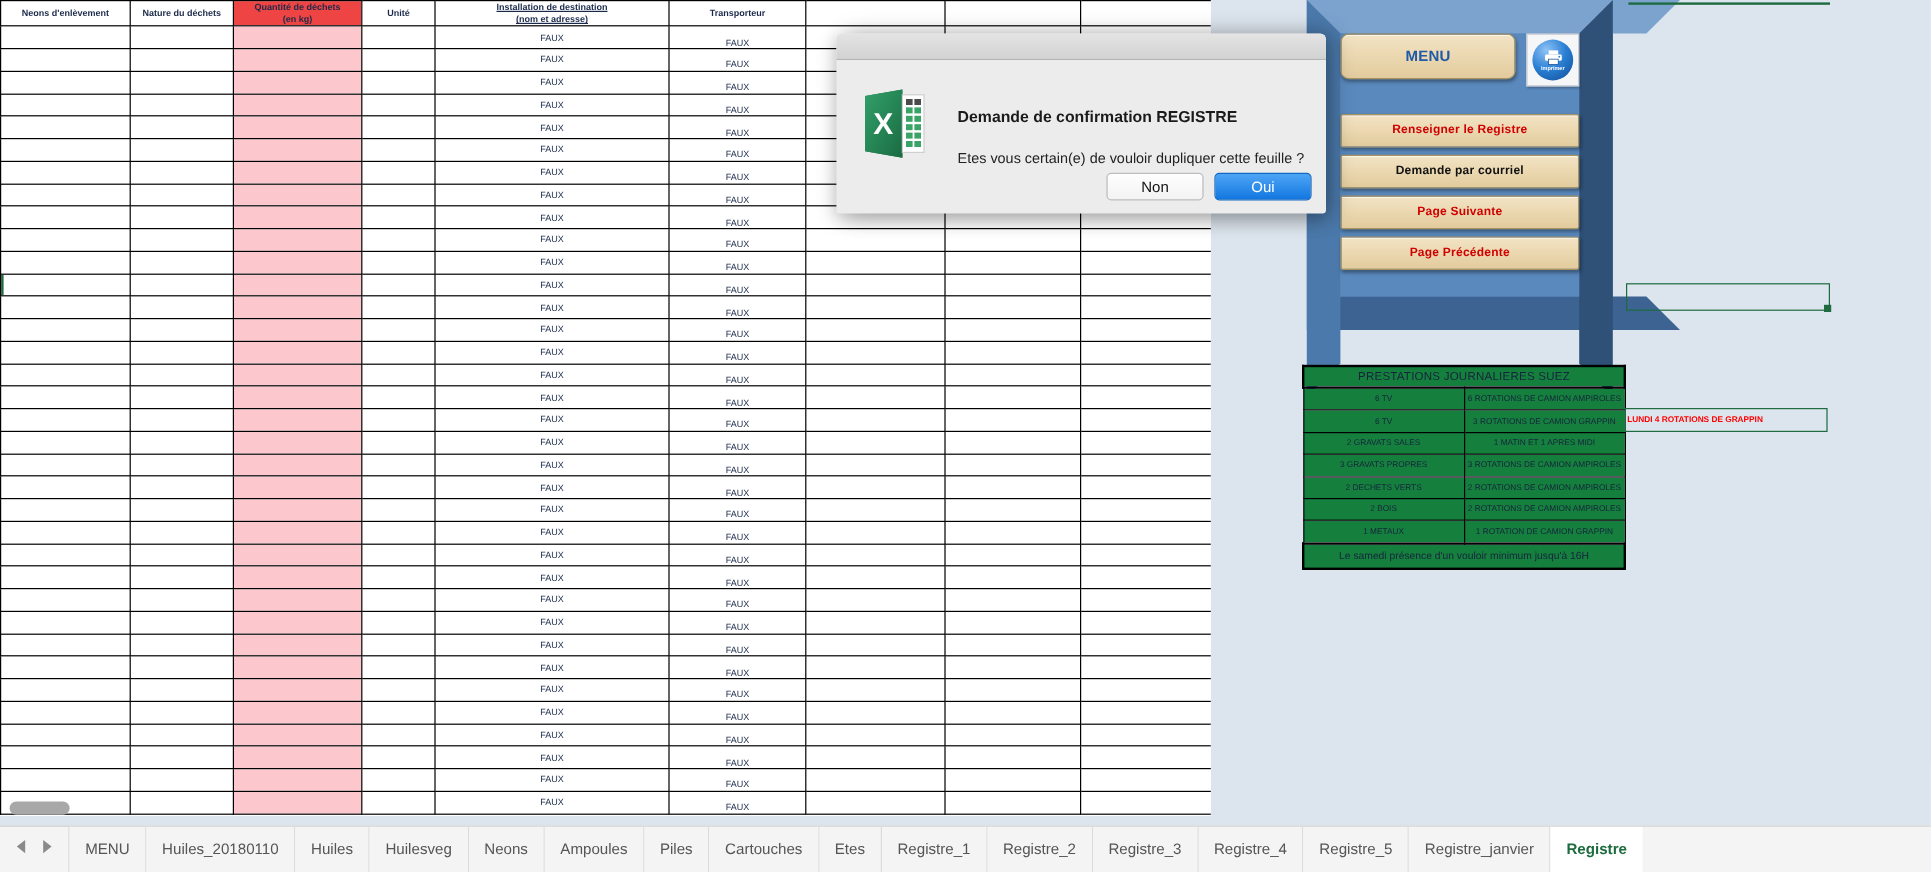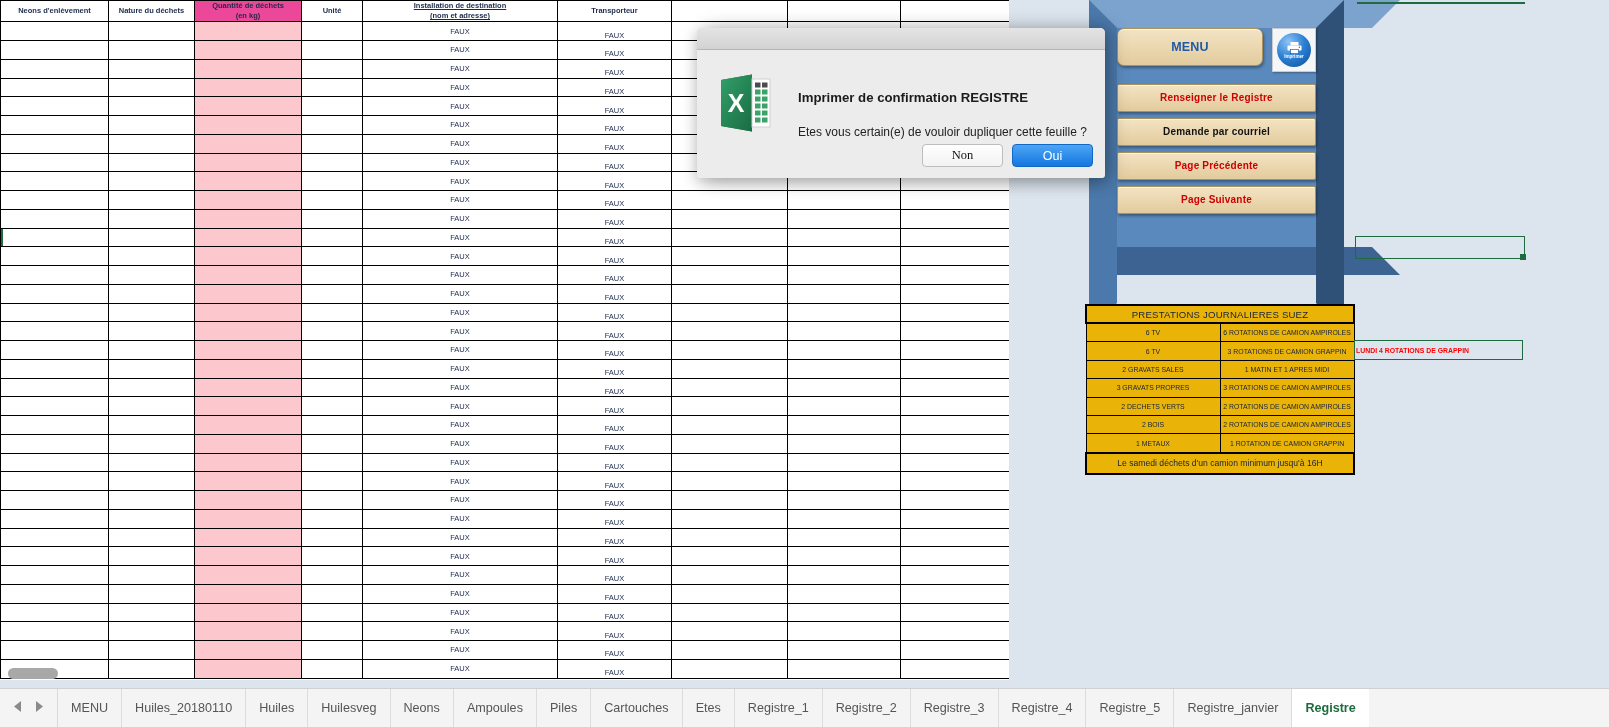--- a/index.html
+++ b/index.html
@@ -24,21 +24,21 @@
     white-space:nowrap;
   }
   .c0{width:107px}.c1{width:85px}.c2{width:106px}.c3{width:60px}
   .c4{width:194px}.c5{width:113px}.c6{width:115px}.c7{width:112px}.c8{width:117px}
   td.pink{background:#fcc8cd;}
   tr.hdr td{
     height:51px;font-weight:bold;font-size:7.6px;line-height:1.35;
     vertical-align:bottom;padding-bottom:2px;
   }
   tr.hdr td.tall{vertical-align:top;padding-top:9px;text-decoration:underline;}
-  tr.hdr td.pink{background:#ec4899;vertical-align:bottom;}
+  tr.hdr td.pink{background:#ef4444;vertical-align:bottom;}
   .faux-lo{position:relative;top:4px;display:inline-block;}
   
   .selrow td:first-child{box-shadow:inset 2px 0 0 #1d6b3f;}
   
   #panel-wrap{position:absolute;left:1089px;top:0px;width:255px;height:275px;}
   #panel-outer{
     position:absolute;inset:0;
     background:#5a89bd;
   }
   #panel-bevel-t{position:absolute;left:0;top:0;width:100%;height:0;
@@ -81,21 +81,21 @@
     background:radial-gradient(circle at 34% 26%,#8fc3f5 0%,#2a7fd4 48%,#0f4c94 100%);
     position:relative;display:flex;align-items:center;justify-content:center;
     flex-direction:column;
   }
   #print-orb svg{display:block;}
   #print-lbl{font-size:4.6px;color:#fff;font-weight:bold;margin-top:-1px;}
   
   #prest{position:absolute;left:1085px;top:304px;width:270px;}
   #prest table{border-collapse:collapse;width:270px;table-layout:fixed;}
   #prest td{
-    border:1px solid #000;background:#eab308;color:#16233d;
+    border:1px solid #000;background:#15803d;color:#16233d;
     font-size:6.9px;text-align:center;height:17.4px;padding:0;
     white-space:nowrap;overflow:hidden;
   }
   #prest td.title{font-size:9.6px;height:16px;letter-spacing:.2px;}
   #prest td.foot{font-size:8.6px;height:19px;}
   #prest .lc{width:93px;}
   .pbox{border:2px solid #000 !important;}
   
   #lundi-note{
     position:absolute;left:1356px;top:342px;width:167px;height:17px;
@@ -120,21 +120,21 @@
     box-shadow:0 4px 16px rgba(0,0,0,.28);}
   #dlg-title{height:21px;background:linear-gradient(180deg,#e4e4e4 0%,#d2d2d2 100%);
     border-bottom:1px solid #b4b4b4;}
   #dlg-body{position:relative;height:129px;}
   #dlg-icon{position:absolute;left:22px;top:22px;width:52px;height:62px;}
   #dlg-head{position:absolute;left:101px;top:40px;font-size:13.2px;font-weight:bold;color:#1b1b1b;}
   #dlg-msg{position:absolute;left:101px;top:63px;font-size:12px;color:#222;margin-top:12px;}
   #dlg-btns{position:absolute;right:12px;bottom:12px;display:flex;gap:9px;}
   .dbtn{width:79px;height:21px;border-radius:4px;font-size:12.5px;
     display:flex;align-items:center;justify-content:center;cursor:pointer;}
-  #btn-non{background:linear-gradient(180deg,#fefefe,#f3f3f3);border:1px solid #bdbdbd;color:#111;font-family:Liberation Serif, serif;}
+  #btn-non{background:linear-gradient(180deg,#fefefe,#f3f3f3);border:1px solid #bdbdbd;color:#111;}
   #btn-oui{background:linear-gradient(180deg,#4ea5f5,#1277e0);border:1px solid #1068c4;color:#fff;}
   
   #hscroll{position:absolute;left:0;top:668px;width:1009px;height:12px;background:transparent;}
   #hthumb{position:absolute;left:8px;top:0px;width:50px;height:11px;background:#a8a8a8;border-radius:6px;}
   #tabbar{position:absolute;left:0;bottom:0;width:1609px;height:38px;
     background:#f4f4f4;border-top:1px solid #d0d0d0;display:flex;align-items:stretch;}
   #tabnav{display:flex;align-items:center;gap:11px;padding:0 12px;border-right:1px solid #d9d9d9;}
   .navarrow{cursor:pointer;}
   .tab{
     min-width:0;padding:0 13px;display:flex;align-items:center;justify-content:center;
@@ -571,25 +571,25 @@
           <svg width="17" height="14" viewBox="0 0 17 14" aria-hidden="true">
             <rect x="4.5" y="1" width="8" height="3.4" fill="#fff"></rect>
             <rect x="1.5" y="4.4" width="14" height="5.2" rx="1.2" fill="#fff"></rect>
             <rect x="4.5" y="8.3" width="8" height="4.4" fill="#fff" stroke="#0f4c94" stroke-width=".6"></rect>
             <circle cx="13.4" cy="6.2" r=".8" fill="#2a7fd4"></circle>
           </svg>
           <span id="print-lbl">Imprimer</span>
         </div>
       </div>
     </div>
-    <div id="panel-buttons" style="display: flex; flex-direction: column; gap: 6px; margin-top: 6px;">
+    <div id="panel-buttons" style="display: flex; flex-direction: column; gap: 6px; margin-top: 17px;">
         <div class="xlbtn red">Renseigner le Registre</div>
         <div class="xlbtn">Demande par courriel</div>
+        <div class="xlbtn red">Page Suivante</div>
         <div class="xlbtn red">Page Précédente</div>
-        <div class="xlbtn red">Page Suivante</div>
       </div>
   </div>
 </div>
 
 <div id="prest">
   <table>
     <tbody id="prest-body">
         <tr>
           <td colspan="2" class="title pbox">PRESTATIONS JOURNALIERES SUEZ</td>
         </tr>
@@ -615,21 +615,21 @@
         </tr>
         <tr>
           <td class="lc">2 BOIS</td>
           <td>2 ROTATIONS DE CAMION AMPIROLES</td>
         </tr>
         <tr>
           <td class="lc">1 METAUX</td>
           <td>1 ROTATION DE CAMION GRAPPIN</td>
         </tr>
         <tr>
-          <td colspan="2" class="foot pbox">Le samedi déchets d'un camion minimum jusqu'à 16H</td>
+          <td colspan="2" class="foot pbox">Le samedi présence d'un vouloir minimum jusqu'à 16H</td>
         </tr>
       </tbody>
   </table>
 </div>
 <div id="lundi-sel"></div>
 <div id="lundi-note">LUNDI 4 ROTATIONS DE GRAPPIN</div>
 
 <div id="green-top"></div>
 <div id="green-box"></div>
 <div id="green-handle"></div>
@@ -657,21 +657,21 @@
         <rect x="36" y="24.5" width="5.5" height="5" fill="#3aa368"></rect>
         <rect x="43" y="24.5" width="5.5" height="5" fill="#3aa368"></rect>
         <rect x="36" y="31.5" width="5.5" height="5" fill="#3aa368"></rect>
         <rect x="43" y="31.5" width="5.5" height="5" fill="#3aa368"></rect>
         <rect x="36" y="38.5" width="5.5" height="5" fill="#3aa368"></rect>
         <rect x="43" y="38.5" width="5.5" height="5" fill="#3aa368"></rect>
         <rect x="36" y="45.5" width="5.5" height="5" fill="#3aa368"></rect>
         <rect x="43" y="45.5" width="5.5" height="5" fill="#3aa368"></rect>
       </svg>
     </div>
-    <div id="dlg-head">Imprimer de confirmation REGISTRE</div>
+    <div id="dlg-head">Demande de confirmation REGISTRE</div>
     <div id="dlg-msg">Etes vous certain(e) de vouloir dupliquer cette feuille ?</div>
     <div id="dlg-btns">
       <div class="dbtn" id="btn-non">Non</div>
       <div class="dbtn" id="btn-oui">Oui</div>
     </div>
   </div>
 </div>
 
 <div id="tabbar">
   <div id="tabnav">

